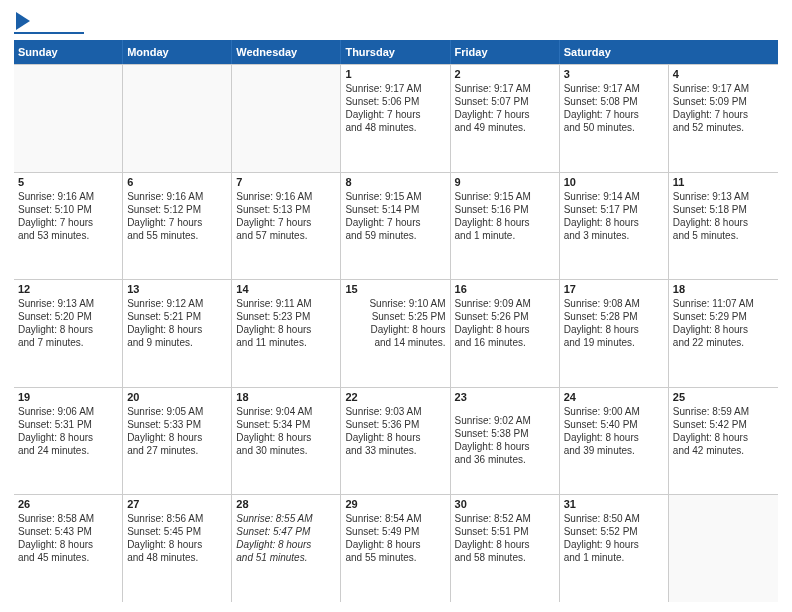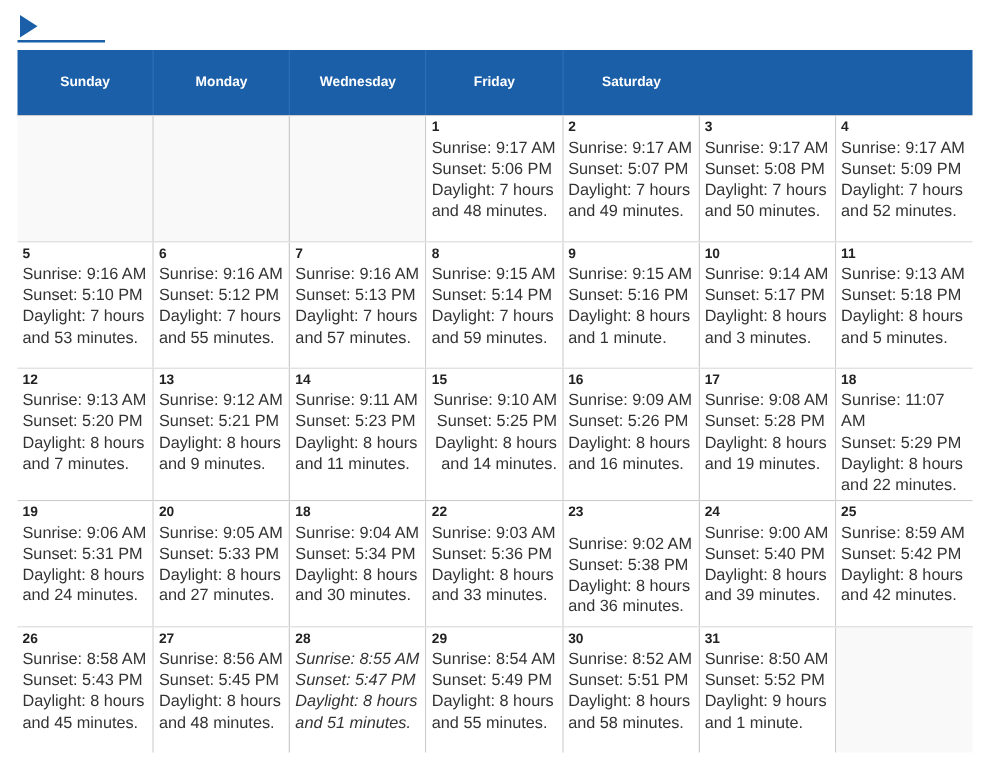--- a/index.html
+++ b/index.html
@@ -76,22 +76,21 @@
     }
     .cal-header {
       display: grid;
       grid-template-columns: repeat(7, 1fr);
       background: #1a5fa8;
     }
     .cal-header-cell {
       color: #fff;
       font-size: 11px;
       font-weight: bold;
-      padding: 20px 4px;
-      text-align: center;
+      padding: 6px 4px;
       border-right: 1px solid #2a6fb8;
     }
     .cal-header-cell:last-child { border-right: none; }
     .cal-body {
       flex: 1;
       display: flex;
       flex-direction: column;
     }
     .cal-row {
       flex: 1;
@@ -111,21 +110,21 @@
     }
     .cal-cell:last-child { border-right: none; }
     .cal-cell.empty { background: #f9f9f9; }
     .day-num {
       font-size: 11px;
       font-weight: bold;
       color: #222;
       margin-bottom: 2px;
     }
     .cell-text {
-      font-size: 13px;
+      font-size: 10px;
       color: #333;
       line-height: 1.3;
     }
     .border-top {
       border-top: 1px solid #ccc;
     }
   </style>
 </head>
 <body>
 
@@ -143,20 +142,21 @@
       <div class="month-title"></div>
       <div class="subtitle"></div>
     </div>
   </div>
 
   <div class="calendar">
     <div class="cal-header">
     <div class="cal-header-cell">Sunday</div>
         <div class="cal-header-cell">Monday</div>
         <div class="cal-header-cell">Wednesday</div>
+        <div class="cal-header-cell">Thursday</div>
         <div class="cal-header-cell">Friday</div>
         <div class="cal-header-cell">Saturday</div>
       </div>
     <div class="cal-body border-top">
     <div class="cal-row">
           <div class="cal-cell empty"></div>
           <div class="cal-cell empty"></div>
           <div class="cal-cell empty"></div>
           <div class="cal-cell">
             <div class="day-num">1</div>

